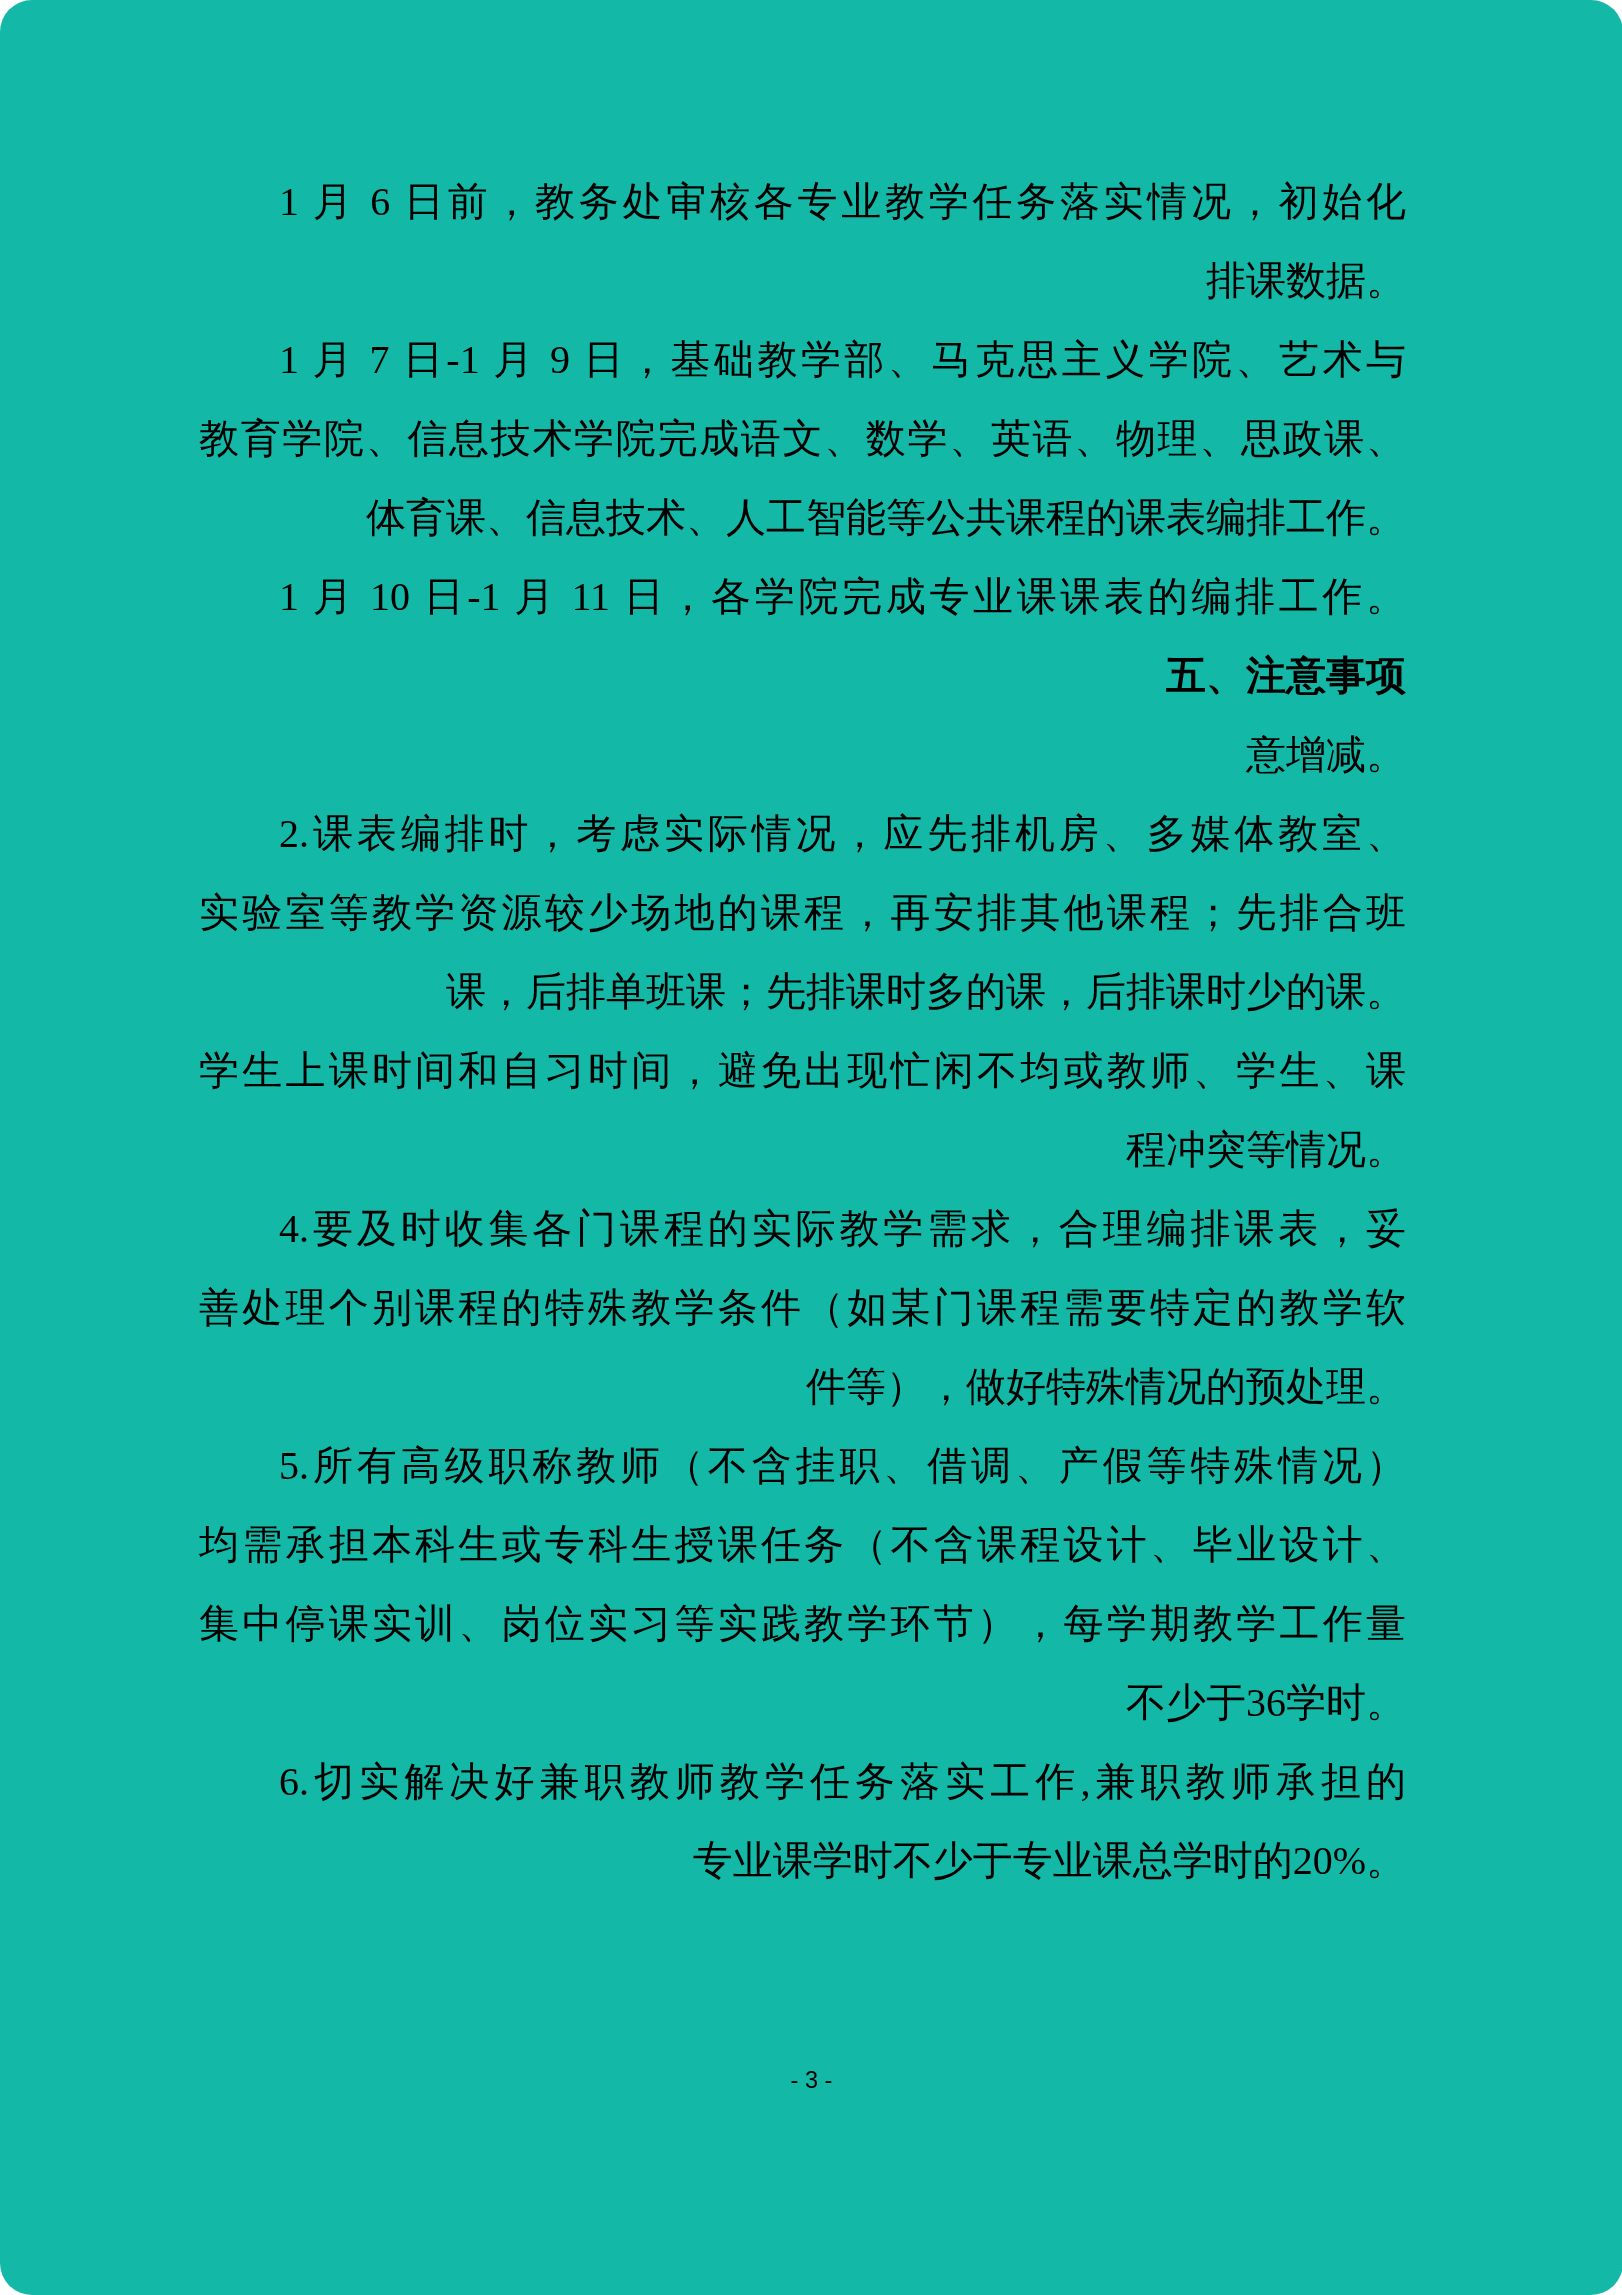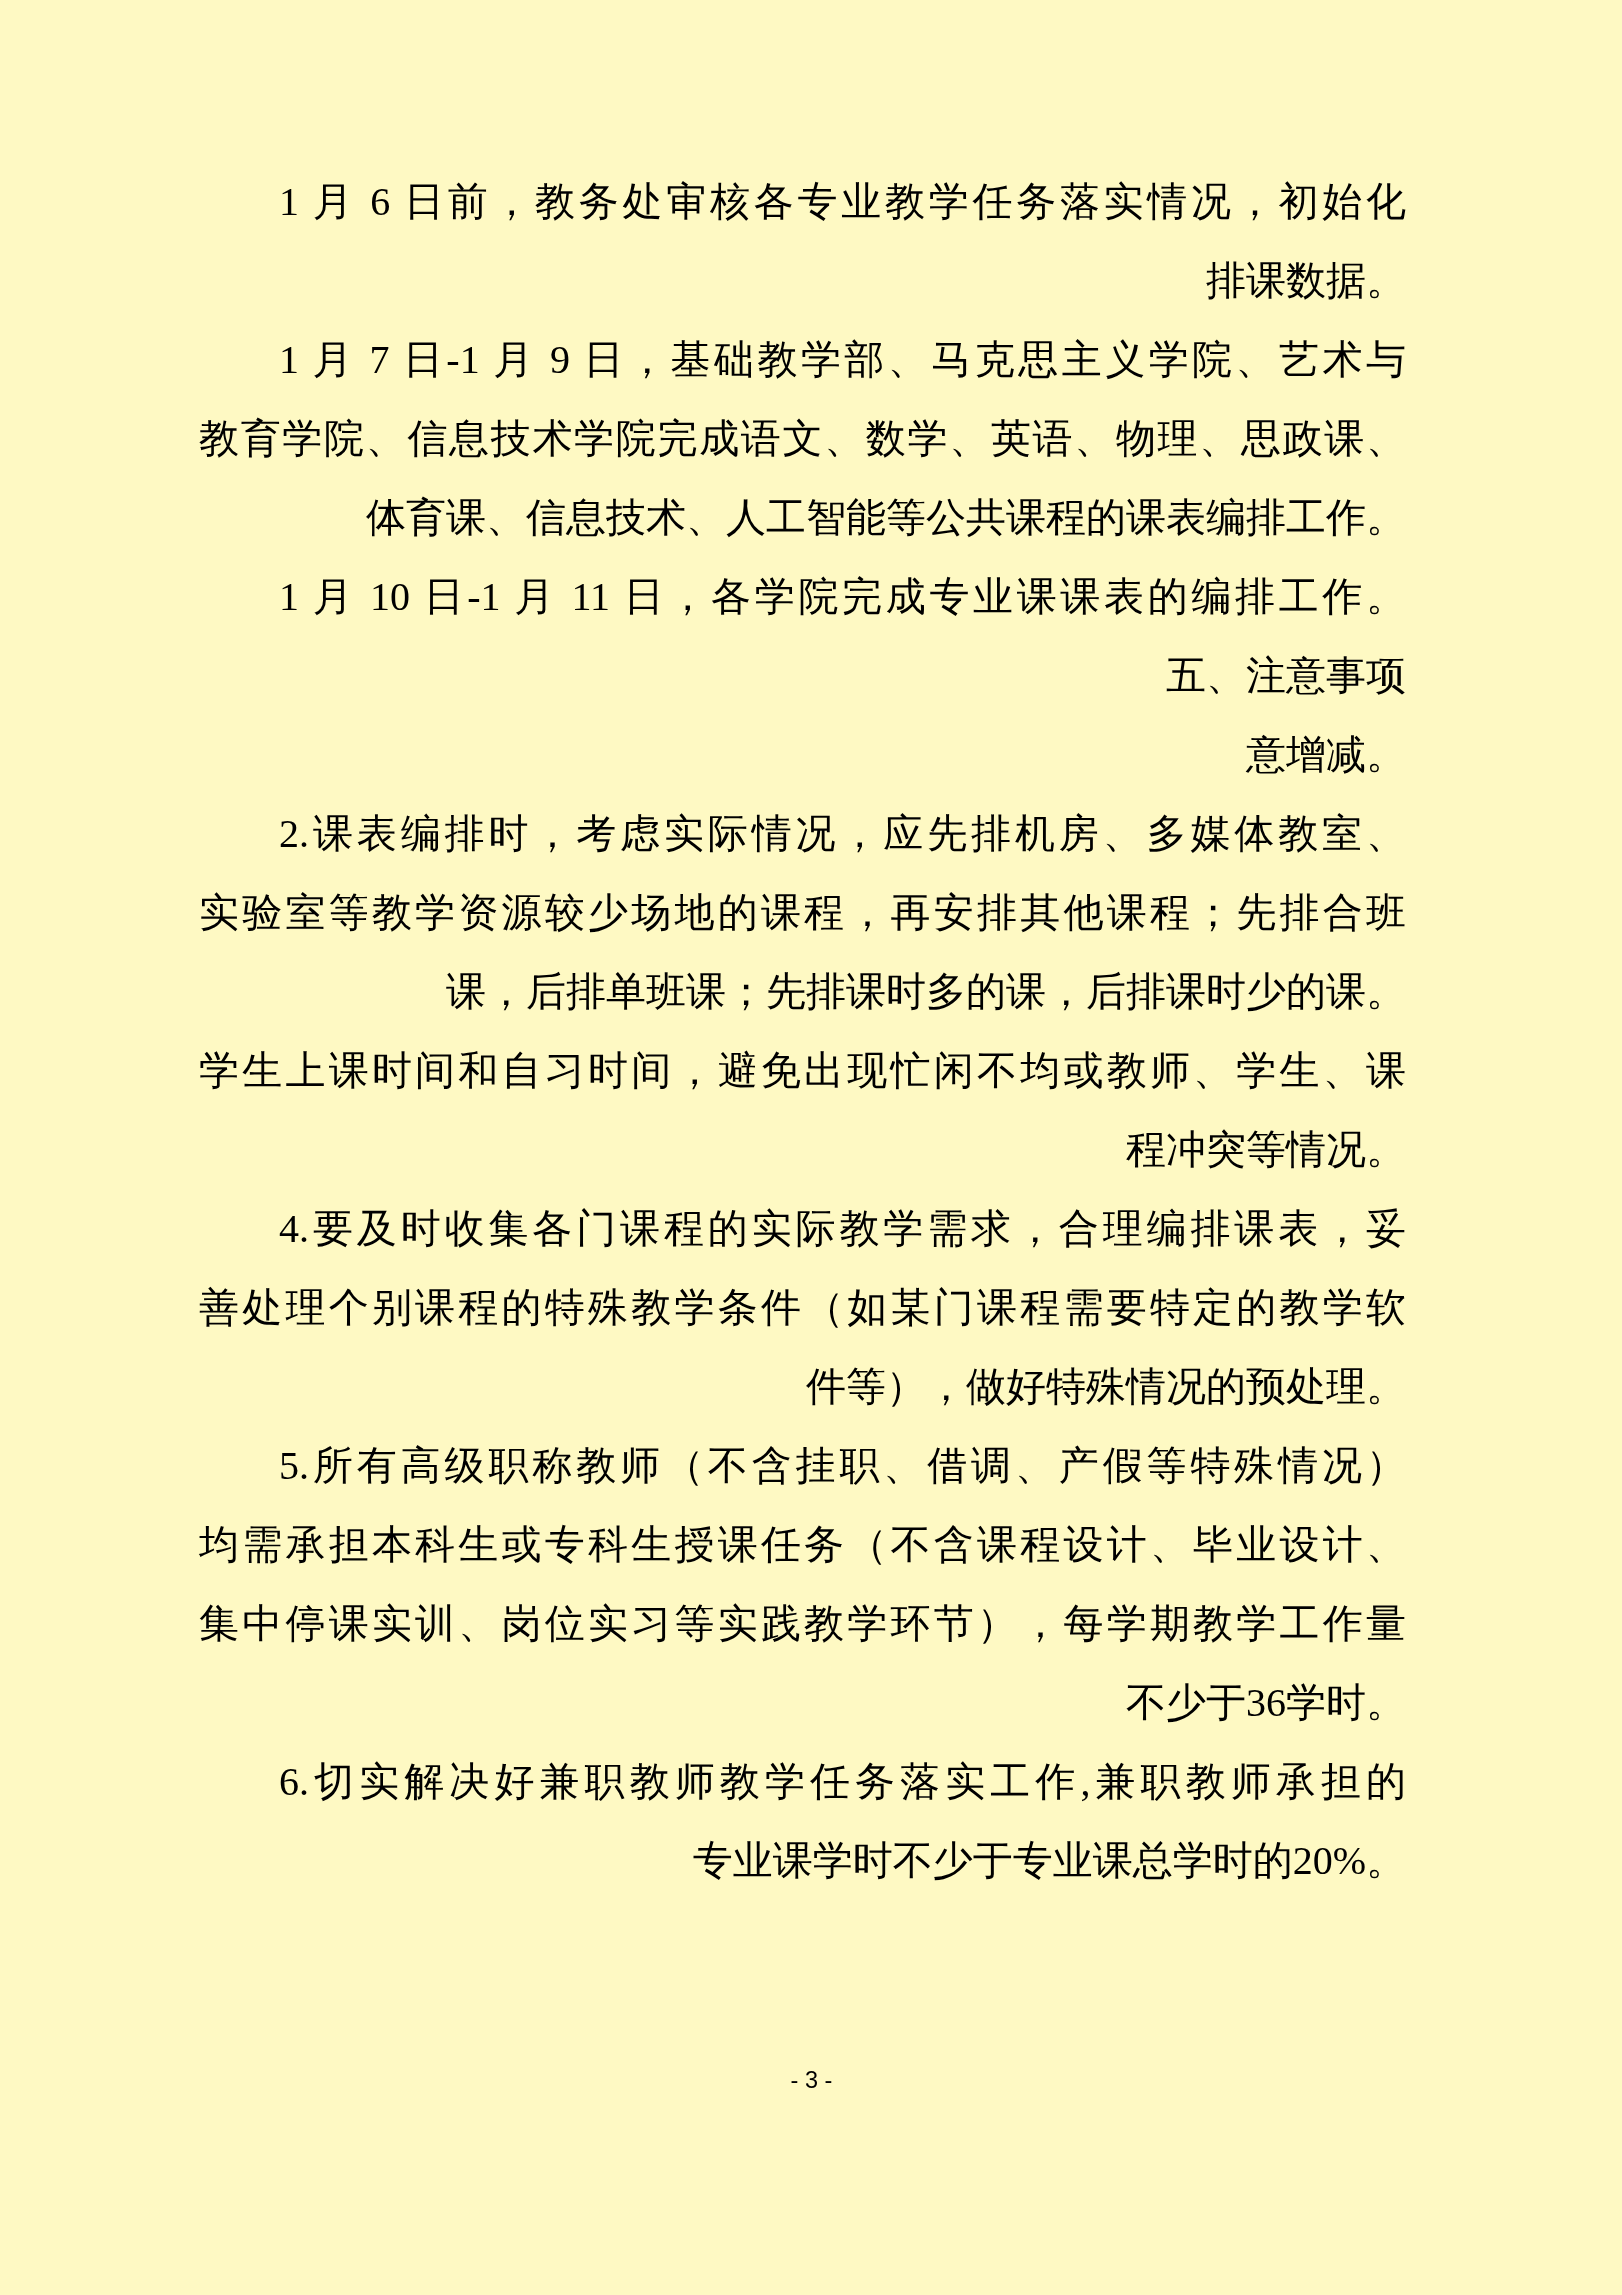--- a/index.html
+++ b/index.html
@@ -4,22 +4,23 @@
 <style>
   html, body {
     margin: 0;
     padding: 0;
     background: #ffffff;
   }
   .page {
     position: relative;
     width: 1623px;
     height: 2295px;
-    background: #fef9c3;
+    background: #14b8a6;
     overflow: hidden;
+    border-radius: 32px;
   }
   .body-text {
     position: absolute;
     left: 199px;
     top: 162px;
     width: 1207px;
     font-family: "Liberation Serif", "DejaVu Serif", serif;
     font-size: 40px;
     line-height: 79px;
     color: #000000;
@@ -32,21 +33,21 @@
   .ln.full {
     text-align: justify;
     text-align-last: justify;
     text-justify: inter-character;
   }
   .ln.indent {
     text-indent: 2em;
   }
   .ln.heading {
     font-family: "Liberation Sans", "DejaVu Sans", sans-serif;
-    font-weight: normal;
+    font-weight: bold;
   }
   .footer {
     position: absolute;
     top: 2064px;
     left: 0;
     width: 100%;
     text-align: center;
     font-family: "Liberation Sans", "DejaVu Sans", sans-serif;
     font-size: 23.5px;
     line-height: 32px;

